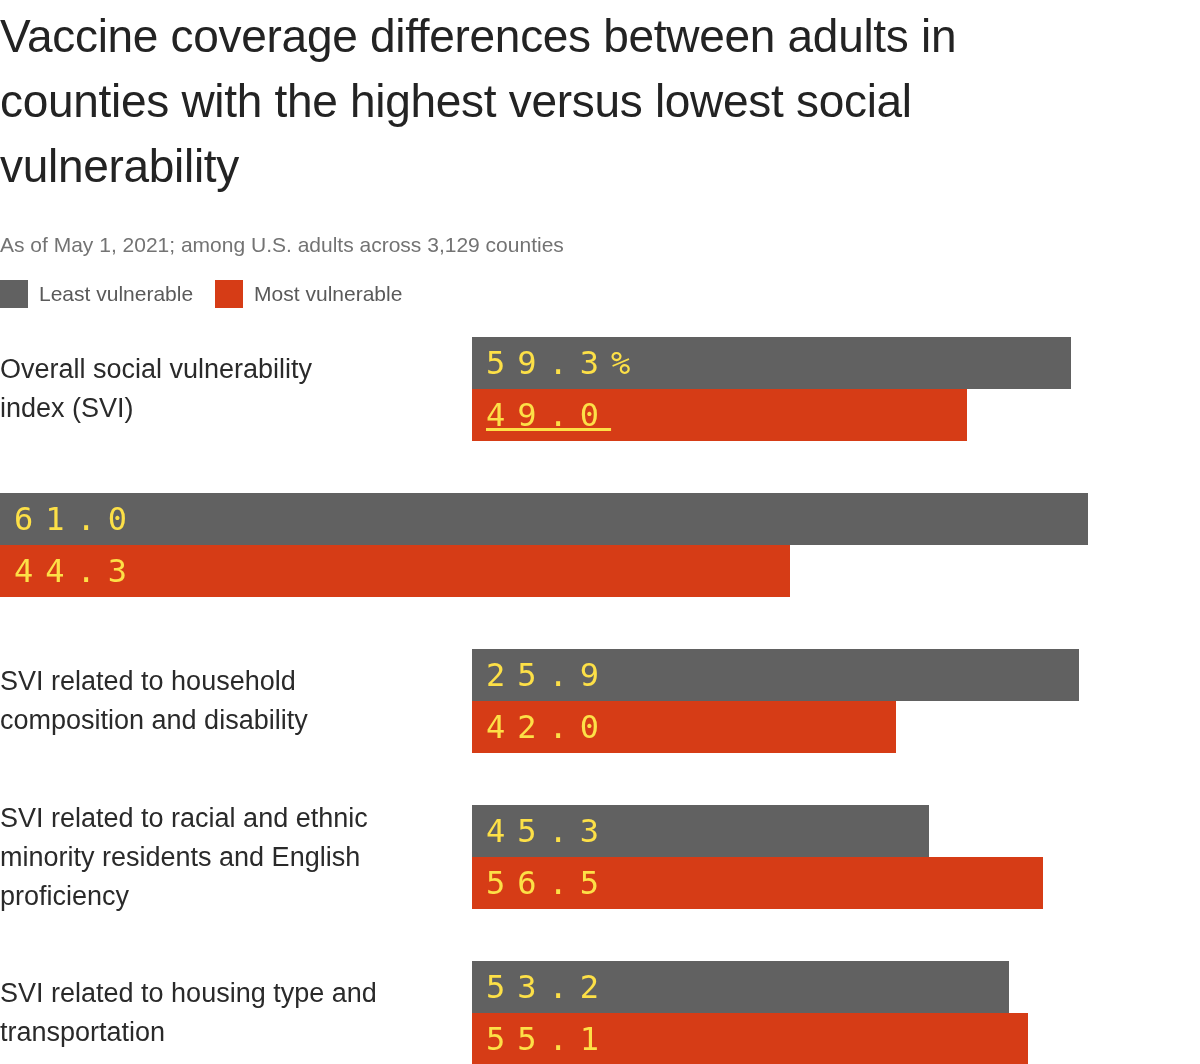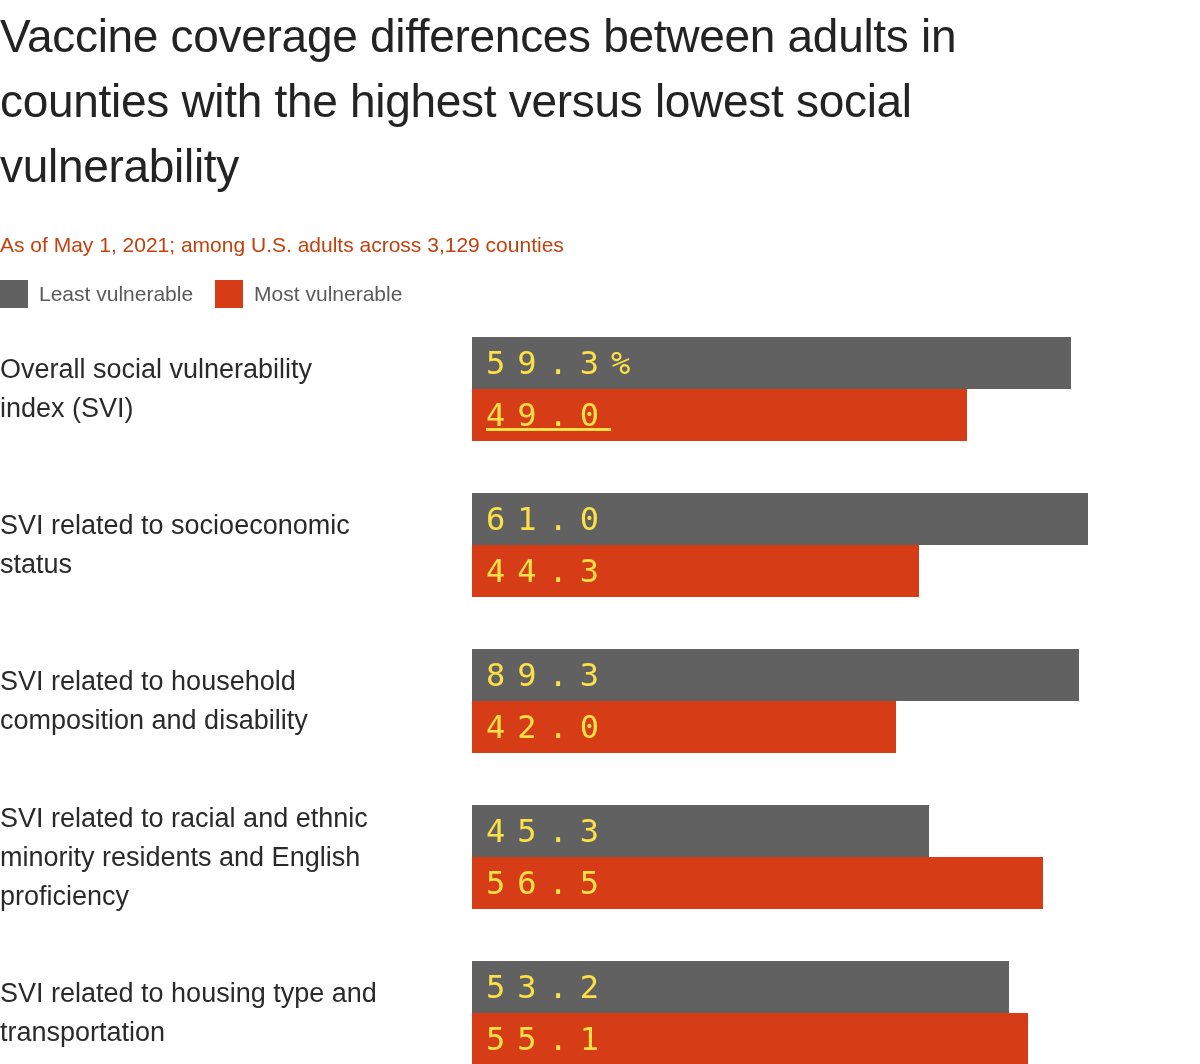--- a/index.html
+++ b/index.html
@@ -20,21 +20,21 @@
     line-height: 65px;
     font-weight: 400;
     letter-spacing: -0.3px;
     color: #232323;
     white-space: pre-line;
   }
   .subtitle {
     margin: 33px 0 0 0;
     font-size: 21px;
     line-height: 26px;
-    color: #c2410c;
+    color: #737373;
   }
   .legend {
     margin-top: 22px;
     height: 28px;
     display: flex;
     align-items: flex-end;
   }
   .legend-item {
     display: flex;
     align-items: center;
@@ -114,37 +114,35 @@
         <div class="bars">
           <div class="bar" style="width: 97.2131%; background: rgb(97, 97, 97);">
             <span>59.3%</span>
           </div>
           <div class="bar" style="width: 80.3279%; background: rgb(214, 60, 22); text-decoration: underline;">
             <span>49.0</span>
           </div>
         </div>
       </div>
       <div class="group">
-        <div class="row-label">SVI related to socioeconomic
-status</div>
         <div class="bars">
           <div class="bar" style="width: 100%; background: rgb(97, 97, 97);">
             <span>61.0</span>
           </div>
           <div class="bar" style="width: 72.623%; background: rgb(214, 60, 22);">
             <span>44.3</span>
           </div>
         </div>
       </div>
       <div class="group">
         <div class="row-label">SVI related to household
 composition and disability</div>
         <div class="bars">
           <div class="bar" style="width: 98.5246%; background: rgb(97, 97, 97);">
-            <span>89.3</span>
+            <span>25.9</span>
           </div>
           <div class="bar" style="width: 68.8525%; background: rgb(214, 60, 22);">
             <span>42.0</span>
           </div>
         </div>
       </div>
       <div class="group">
         <div class="row-label">SVI related to racial and ethnic
 minority residents and English
 proficiency</div>

